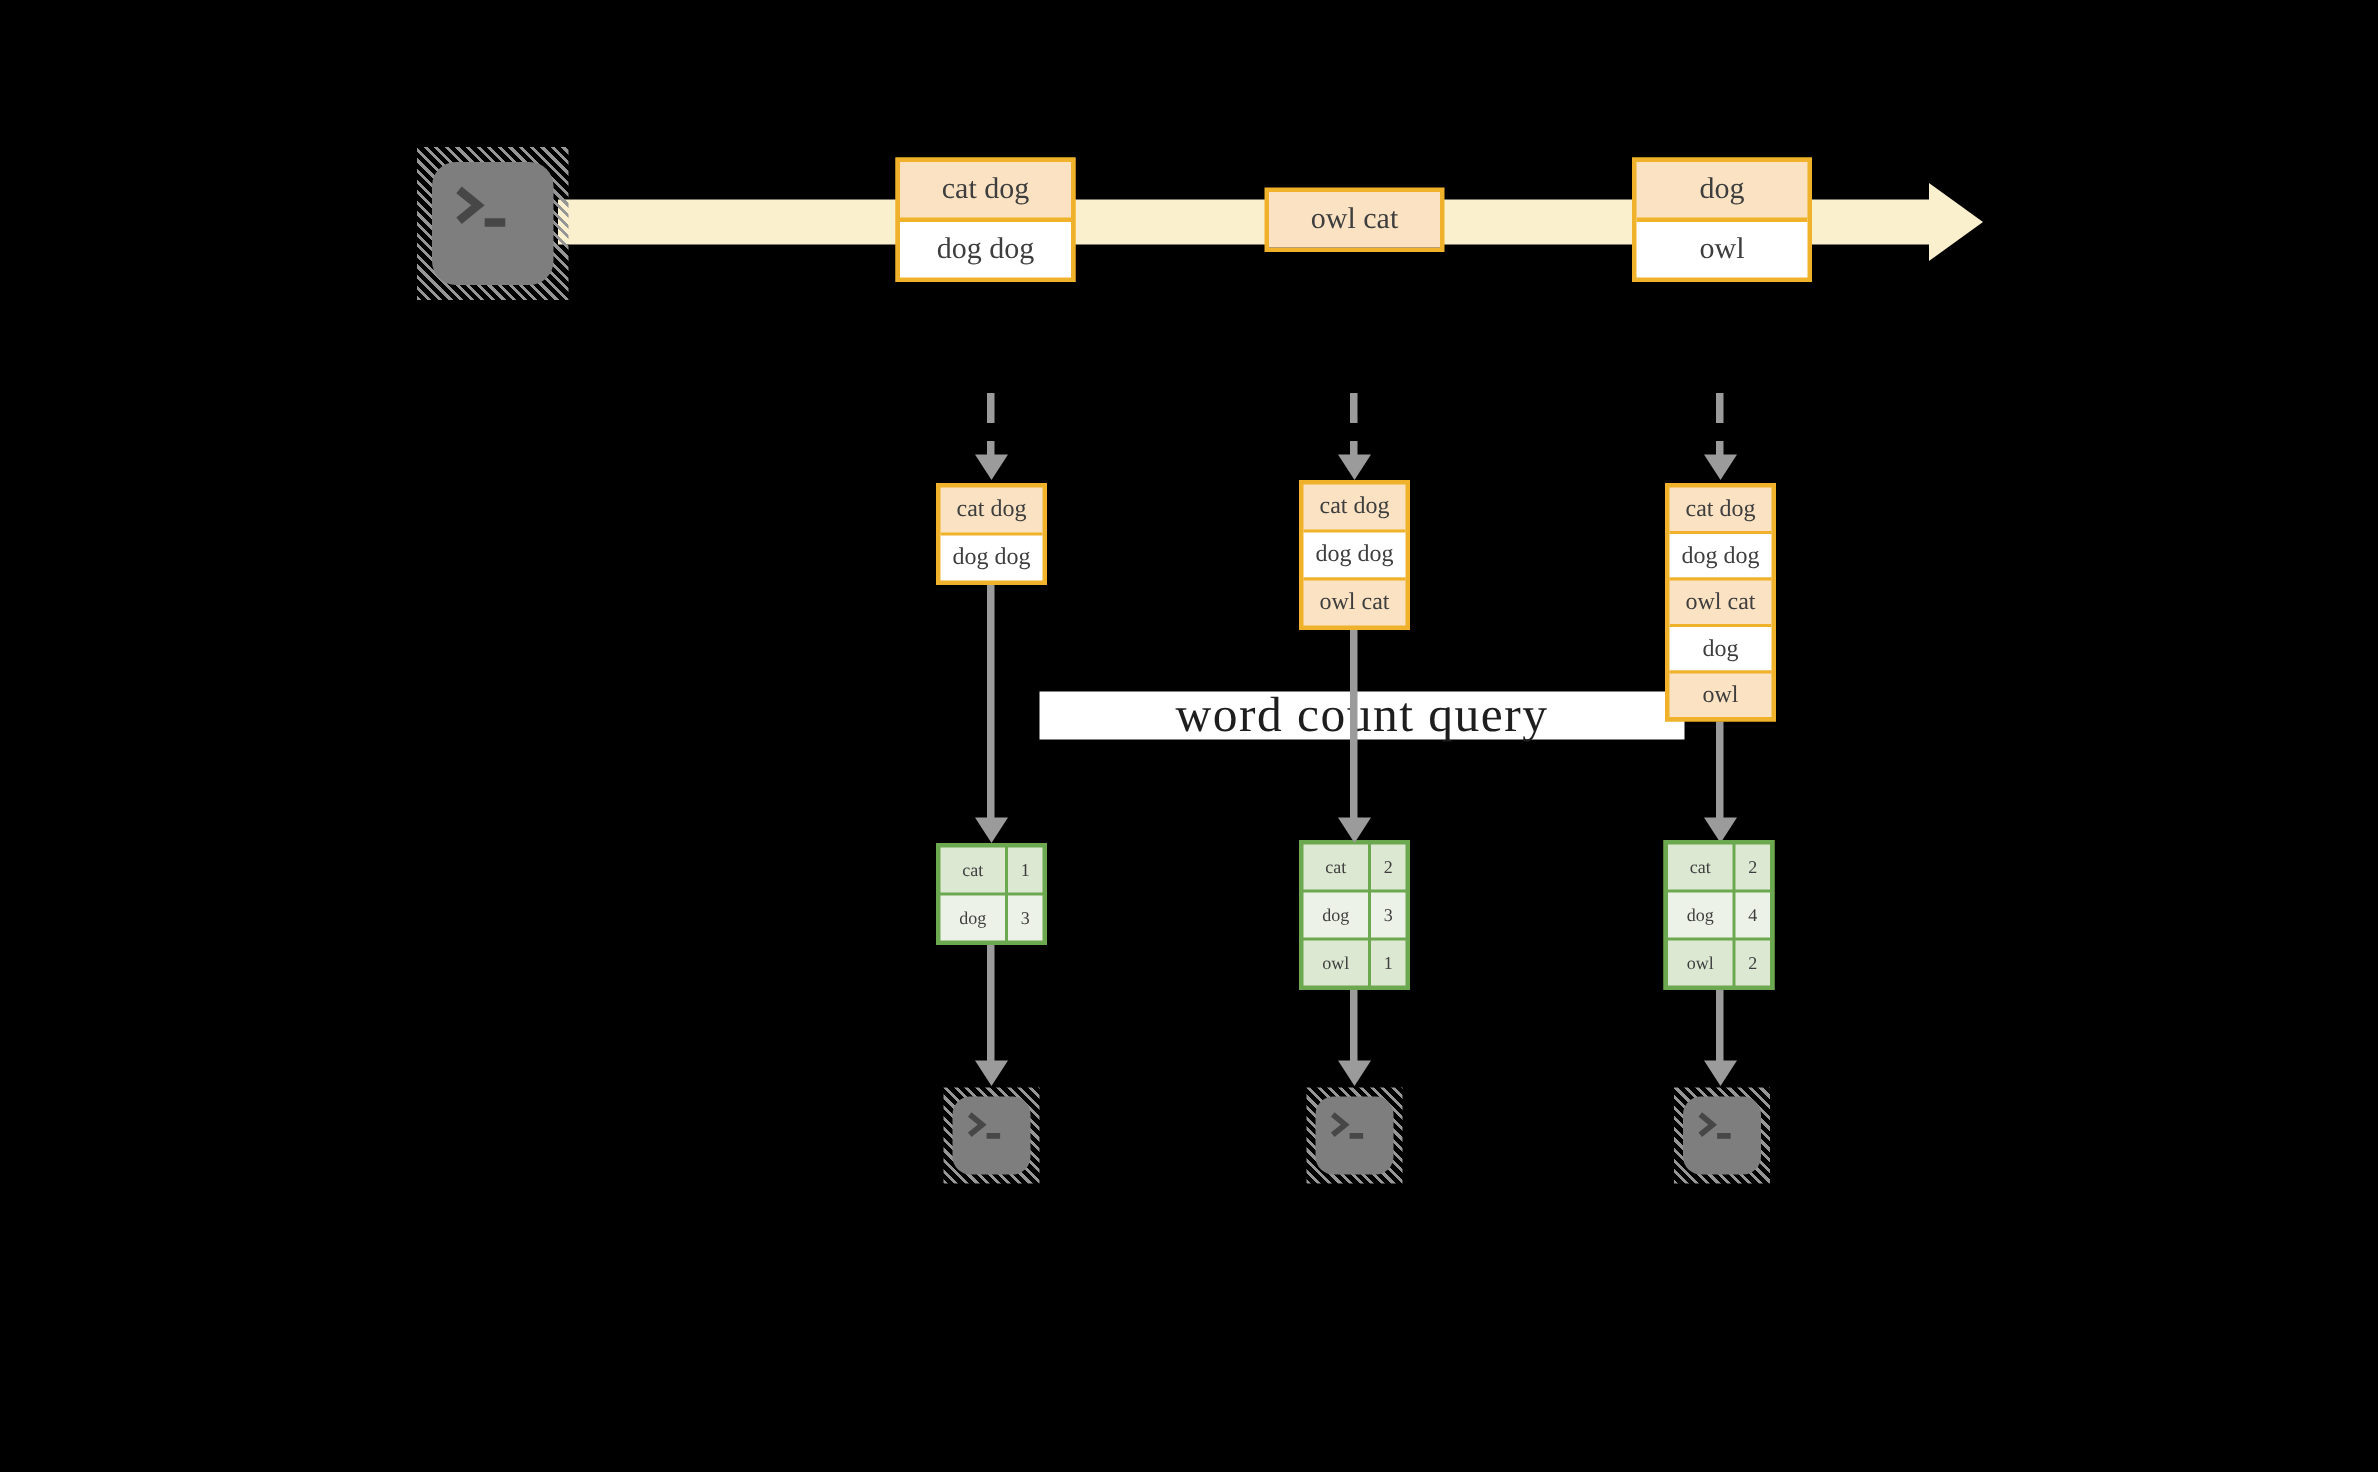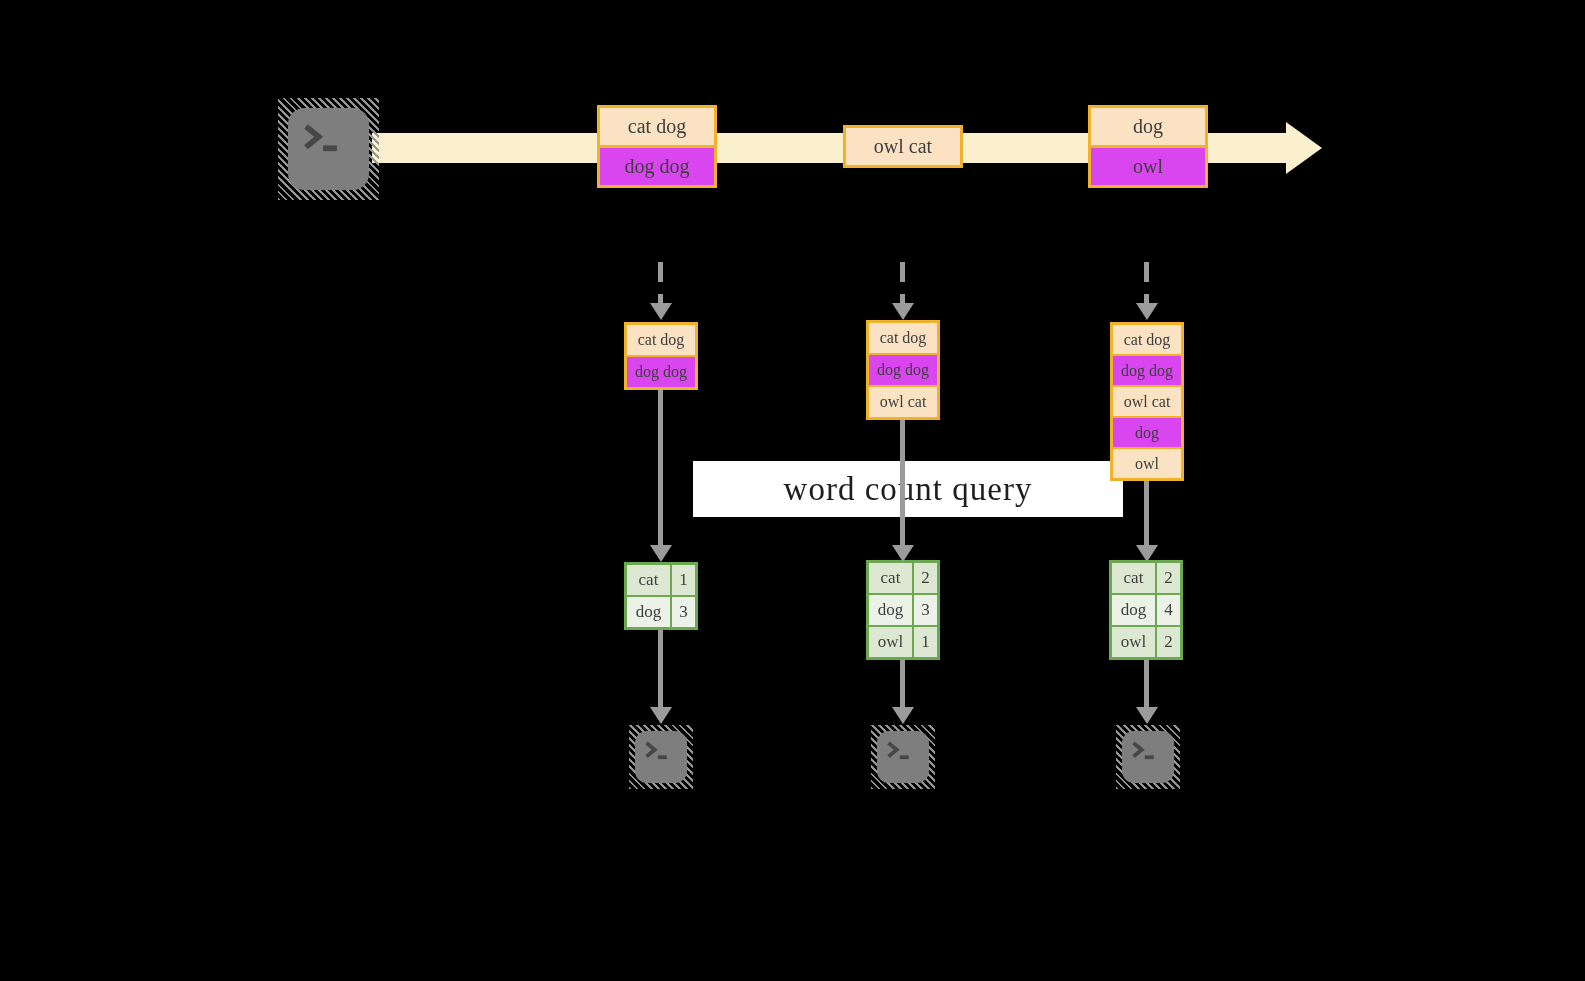--- a/index.html
+++ b/index.html
@@ -17,46 +17,46 @@
   .band-head{position:absolute;left:1286px;top:122px;width:0;height:0;
              border-top:26px solid transparent;border-bottom:26px solid transparent;
              border-left:36px solid #FBF0CE;}
 
   
   .event{position:absolute;width:114px;border:3px solid #F0B22B;background:#F0B22B;}
   .event .ec{height:37px;line-height:37px;text-align:center;font-size:20px;color:#3e3e3e;}
   .event .ec + .ec{border-top:3px solid #F0B22B;}
 
   .peach{background:#FAE2C2;}
-  .cream{background:#d946ef;}
+  .cream{background:#ffffff;}
 
   
   .stack{position:absolute;width:68px;border:3px solid #F0B22B;background:#F0B22B;}
   .stack .sc{height:30px;line-height:30px;text-align:center;font-size:16px;color:#3e3e3e;}
   .stack .sc + .sc{border-top:2px solid #F0B22B;}
   .s29 .sc{height:29px;line-height:29px;}
 
   
   .wtable{position:absolute;display:grid;grid-template-columns:43px 23px;gap:2px;
           background:#6CA84F;border:3px solid #6CA84F;}
   .wtable .wc{height:30px;display:flex;align-items:center;justify-content:center;
-              font-size:17px;color:#3e3e3e;}
+              font-size:12px;color:#3e3e3e;}
   .rowdark{background:#DCE8D2;}
   .rowlight{background:#EDF2E8;}
 
   
   .vline{position:absolute;width:5px;background:#9B9B9B;}
   .dline{position:absolute;width:5px;
          background:repeating-linear-gradient(to bottom,#9B9B9B 0 20px,transparent 20px 32px);}
   .ahead{position:absolute;width:0;height:0;
          border-left:11px solid transparent;border-right:11px solid transparent;
          border-top:17px solid #9B9B9B;}
 
   
-  .query-label{position:absolute;left:693px;top:461px;width:430px;height:56px;background:#ffffff;
+  .query-label{position:absolute;left:693px;top:461px;width:430px;height:32px;background:#ffffff;
                display:flex;align-items:center;justify-content:center;
                font-size:33px;font-weight:300;color:#1e1e1e;z-index:2;letter-spacing:1px;}
   .z4{z-index:4;}
   .z5{z-index:5;}
 </style>
 </head>
 <body>
 
 <div class="stage">
 

